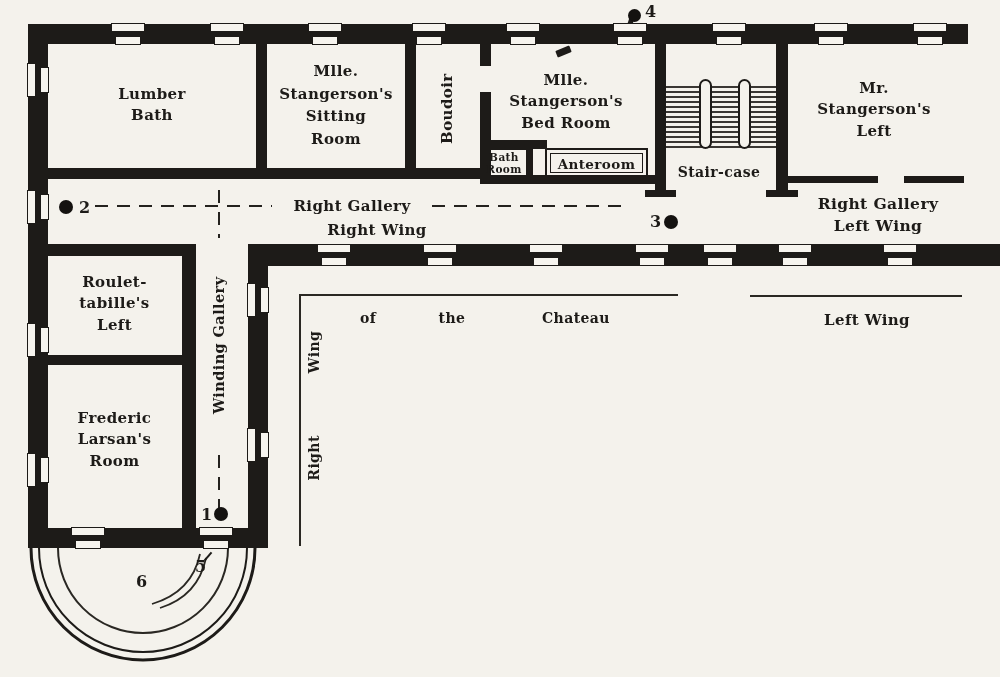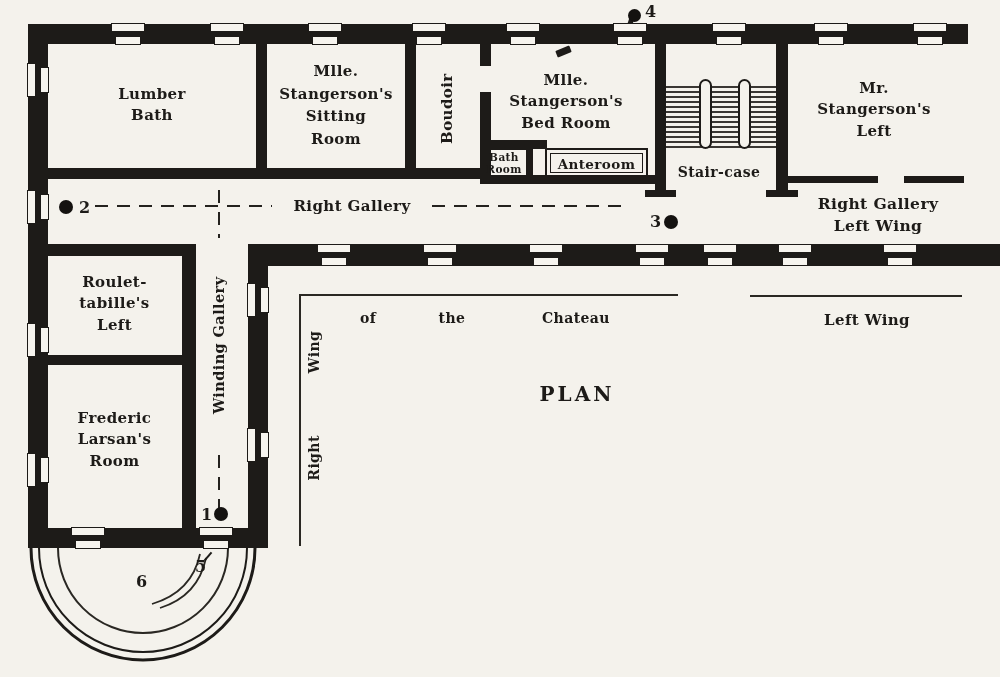--- a/index.html
+++ b/index.html
@@ -104,29 +104,29 @@
 Stangerson's
 Left</div>
   <div class="label" style="left:52px;top:272px;width:125px;">Roulet-
 tabille's
 Left</div>
   <div class="label" style="left:52px;top:408px;width:125px;">Frederic
 Larsan's
 Room</div>
 
   <div class="label" style="left:272px;top:196px;width:160px;background:#f4f2ec;">Right Gallery</div>
+  <div class="label" style="left:307px;top:220px;width:140px;">Right Wing</div>
   <div class="label" style="left:788px;top:193px;width:180px;font-size:15.5px;">Right Gallery
 Left Wing</div>
   <div class="label vert" style="left:104px;top:335px;width:230px;font-size:14.5px;">Winding Gallery</div>
 
   <div class="label" style="left:348px;top:309px;width:40px;font-weight:600;font-size:14px;">of</div>
   <div class="label" style="left:430px;top:309px;width:44px;font-weight:600;font-size:14px;">the</div>
   <div class="label" style="left:526px;top:309px;width:100px;font-weight:600;font-size:14px;">Chateau</div>
   <div class="label" style="left:807px;top:310px;width:120px;font-size:15px;">Left Wing</div>
-  <div class="label" style="left:517px;top:380px;width:120px;font-size:20px;letter-spacing:3px;">PLAN</div>
   <div class="label vert" style="left:280px;top:448px;width:70px;font-size:14px;">Right</div>
   <div class="label vert" style="left:283px;top:342px;width:64px;font-size:14px;">Wing</div>
 
   <div class="dot" style="left:214px;top:507px;width:14px;height:14px;"></div>
   <div class="num" style="left:201px;top:505px;">1</div>
   <div class="dot" style="left:59px;top:200px;width:14px;height:14px;"></div>
   <div class="num" style="left:79px;top:198px;">2</div>
   <div class="num" style="left:650px;top:212px;">3</div>
   <div class="dot" style="left:664px;top:215px;width:14px;height:14px;"></div>
   <div class="dot" style="left:628px;top:9px;width:13px;height:13px;"></div>

